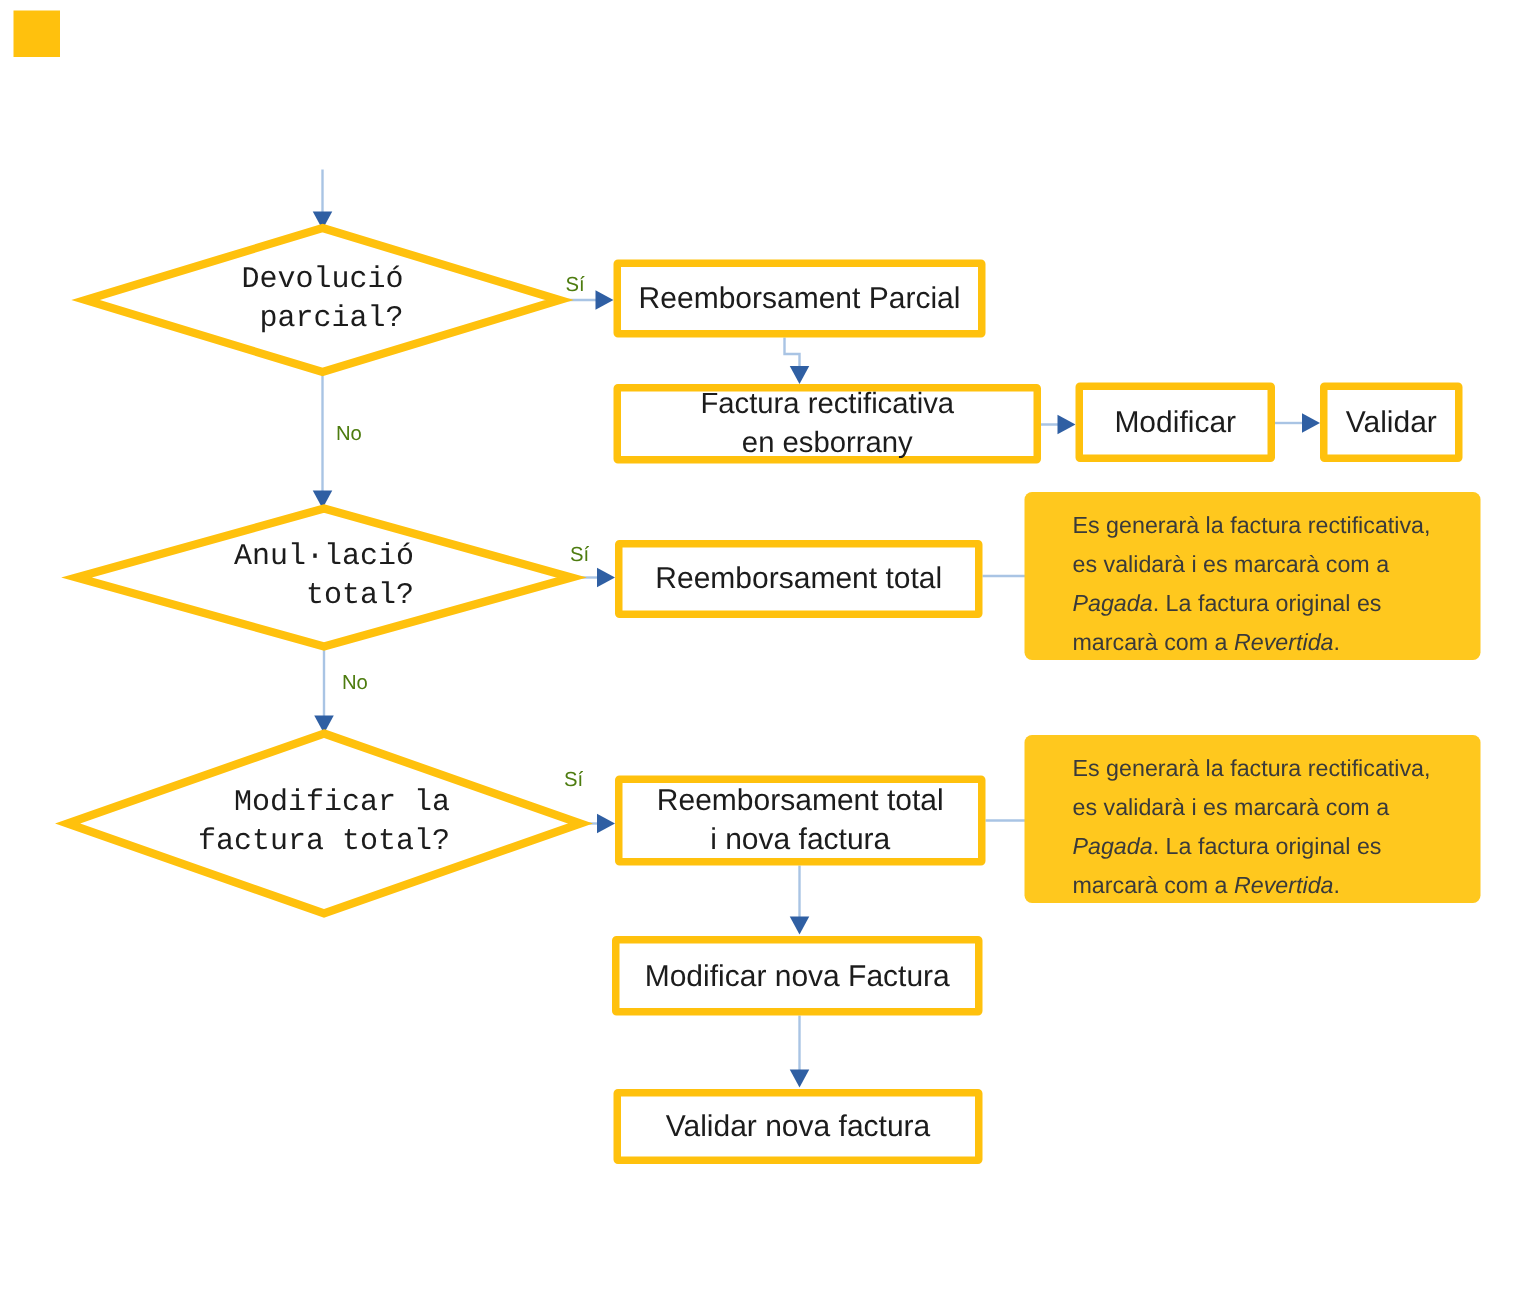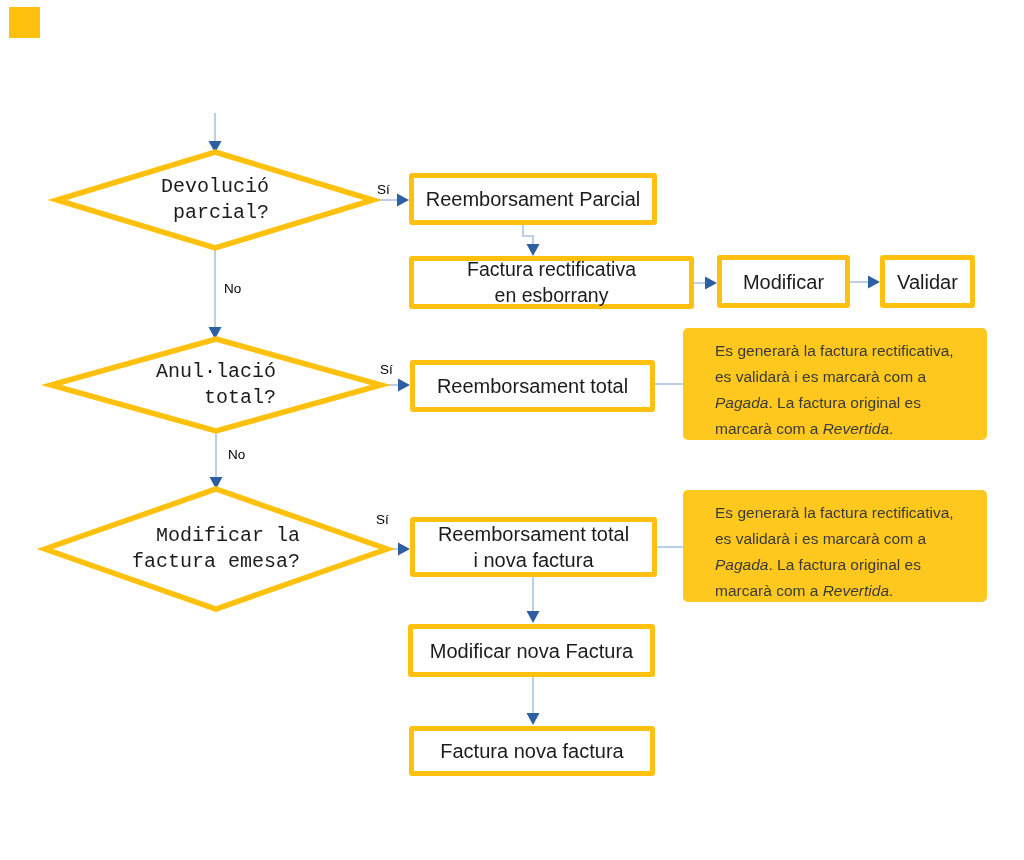--- a/index.html
+++ b/index.html
@@ -17,21 +17,21 @@
   .title-box{font-size:22px;}
   .dlabel{
     position:absolute;display:flex;align-items:center;justify-content:center;
     text-align:right;font-size:20px;line-height:1.3;white-space:pre-line;color:#1c1c1c;font-family:Liberation Mono, monospace;
   }
   .note{
     position:absolute;box-sizing:border-box;background:#FFC81E;border-radius:5px;
     padding:10px 32px;font-size:15.5px;line-height:26px;color:#3a3a3a;overflow:hidden;
   }
   .note .it{font-style:italic;}
-  .edge-label{position:absolute;font-size:13.5px;color:#000000;}
+  .edge-label{position:absolute;font-size:13.5px;color:#4d7c0f;}
   .corner-square{position:absolute;left:9px;top:7px;width:31px;height:31px;background:#FFC10D;}
 </style>
 </head>
 <body>
 
 <div id="canvas">
 
   <svg id="edges" viewBox="0 0 1024 860" xmlns="http://www.w3.org/2000/svg">
     <g stroke="#A9C4E4" stroke-width="1.6" fill="none">
       <path d="M215,113 V142"></path>
@@ -69,35 +69,35 @@
   </svg>
 
   <div class="corner-square"></div>
 
 
   <div class="dlabel" style="left:115px;top:162px;width:200px;height:76px;">Devolució
 parcial?</div>
   <div class="dlabel" style="left:116px;top:347px;width:200px;height:76px;">Anul·lació
 total?</div>
   <div class="dlabel" style="left:116px;top:511px;width:200px;height:76px;">Modificar la
-factura emesa?</div>
+factura total?</div>
 
   <div class="edge-label" style="left:377px;top:182px;">Sí</div>
   <div class="edge-label" style="left:224px;top:281px;">No</div>
   <div class="edge-label" style="left:380px;top:362px;">Sí</div>
   <div class="edge-label" style="left:228px;top:447px;">No</div>
   <div class="edge-label" style="left:376px;top:512px;">Sí</div>
 
   <div class="box" style="left:409px;top:173px;width:248px;height:52px;">Reemborsament Parcial</div>
   <div class="box" style="left:409px;top:256px;width:285px;height:53px;font-size:19.5px;">Factura rectificativa
 en esborrany</div>
   <div class="box" style="left:717px;top:255px;width:133px;height:53px;">Modificar</div>
   <div class="box" style="left:880px;top:255px;width:95px;height:53px;">Validar</div>
   <div class="box" style="left:410px;top:360px;width:245px;height:52px;">Reemborsament total</div>
   <div class="box" style="left:410px;top:517px;width:247px;height:60px;">Reemborsament total
 i nova factura</div>
   <div class="box" style="left:408px;top:624px;width:247px;height:53px;text-align:center;">Modificar nova  Factura</div>
-  <div class="box" style="left:409px;top:726px;width:246px;height:50px;">Factura nova factura</div>
+  <div class="box" style="left:409px;top:726px;width:246px;height:50px;">Validar nova factura</div>
 
   <div class="note" style="left:683px;top:328px;width:304px;height:112px;"><span>Es generarà la factura rectificativa,</span><br><span>es validarà i es marcarà com a</span><br><span class="it">Pagada</span><span>. La factura original es</span><br><span>marcarà com a </span><span class="it">Revertida</span><span>.</span></div>
   <div class="note" style="left:683px;top:490px;width:304px;height:112px;"><span>Es generarà la factura rectificativa,</span><br><span>es validarà i es marcarà com a</span><br><span class="it">Pagada</span><span>. La factura original es</span><br><span>marcarà com a </span><span class="it">Revertida</span><span>.</span></div>
 
 </div>
 
 </body></html>

